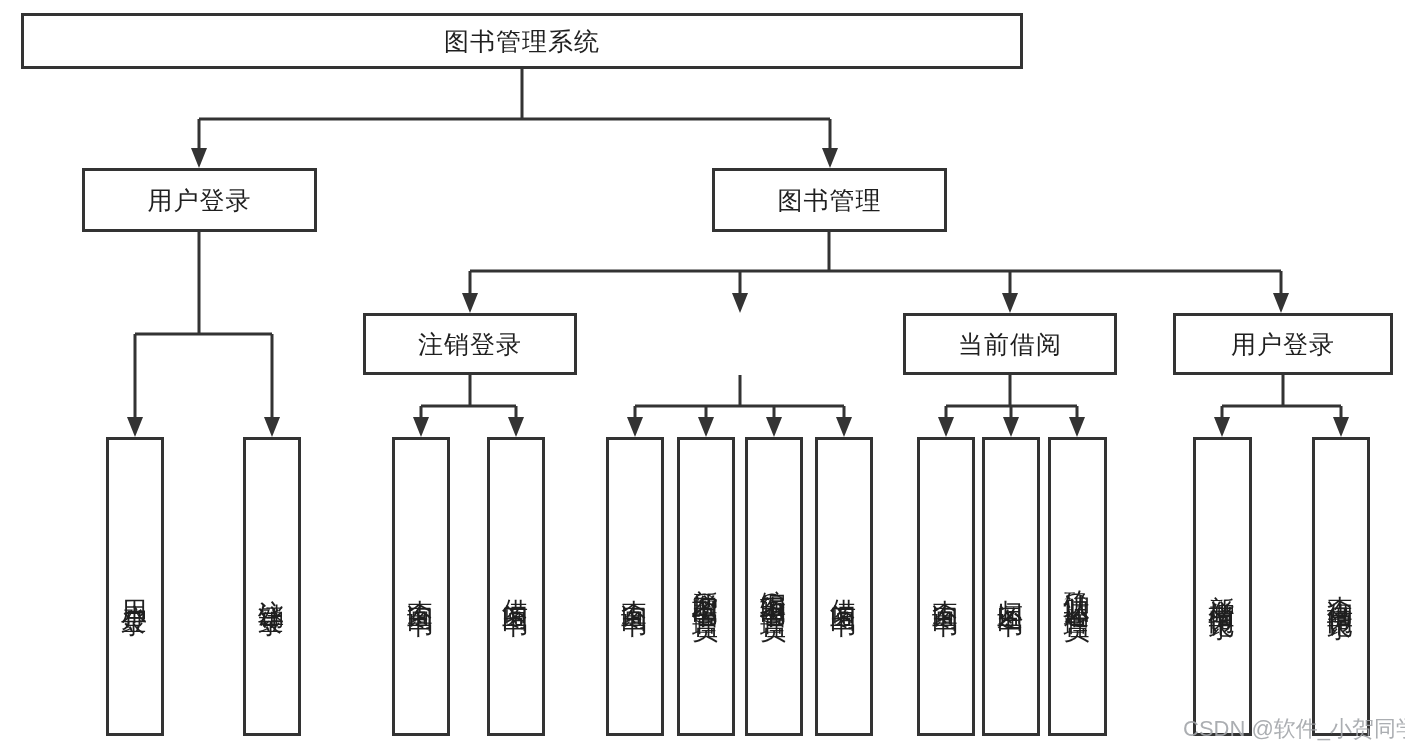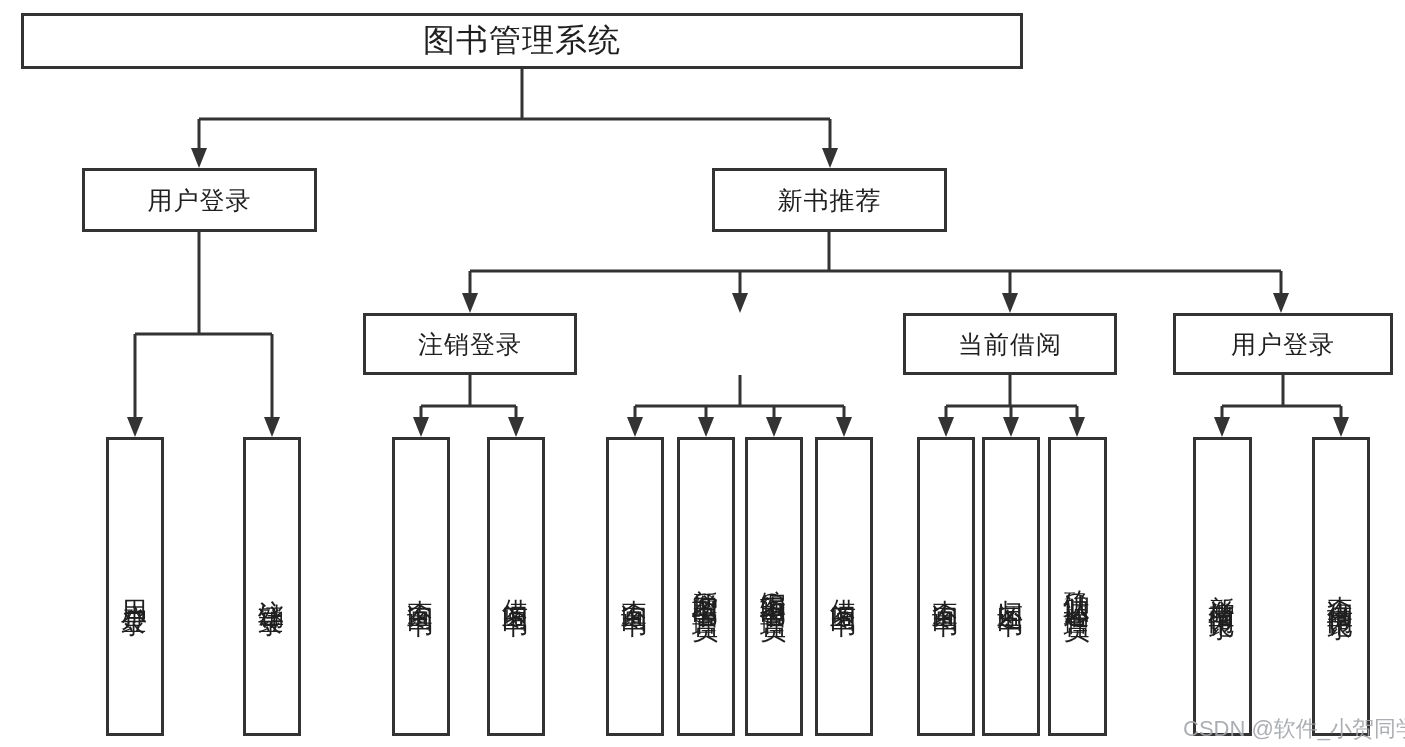--- a/index.html
+++ b/index.html
@@ -34,21 +34,21 @@
     border: 3px solid var(--line);
     color: var(--text);
     display: flex;
     align-items: center;
     justify-content: center;
     font-size: 25px;
     letter-spacing: 1px;
     text-align: center;
     white-space: nowrap;
   }
-  .root  { left: 21px;  top: 13px;  width: 1002px; height: 56px; font-size: 32px; }
+  .root  { left: 21px;  top: 13px;  width: 1002px; height: 56px; font-size: 25px; }
   .lvl2  { top: 168px; width: 235px; height: 64px; }
   .lvl3  { top: 313px; width: 214px; height: 62px; }
   .leaf {
     top: 437px; height: 299px; width: 58px;
     writing-mode: vertical-rl;
     text-orientation: mixed;
     font-size: 26px;
     letter-spacing: 4px;
     white-space: normal;
   }
@@ -115,21 +115,21 @@
     <g>
       <path d="M1283 375 V406 M1222 406 H1341 M1222 406 V419 M1341 406 V419"></path>
       <polygon points="1214,417 1230,417 1222,437"></polygon>
       <polygon points="1333,417 1349,417 1341,437"></polygon>
     </g>
   </svg>
 
   <div class="box root">图书管理系统</div>
 
   <div class="box lvl2" style="left:82px">用户登录</div>
-  <div class="box lvl2" style="left:712px">新书推荐</div>
+  <div class="box lvl2" style="left:712px">图书管理</div>
 
   <div class="box lvl3" style="left:363px">注销登录</div>
   <div class="box lvl3" style="left:903px">当前借阅</div>
   <div class="box lvl3" style="left:1173px;width:220px">用户登录</div>
 
   <div class="box leaf" style="left:106px">用户登录</div>
   <div class="box leaf" style="left:243px">注销登录</div>
 
   <div class="box leaf" style="left:392px">查询图书</div>
   <div class="box leaf" style="left:487px">借阅图书</div>

